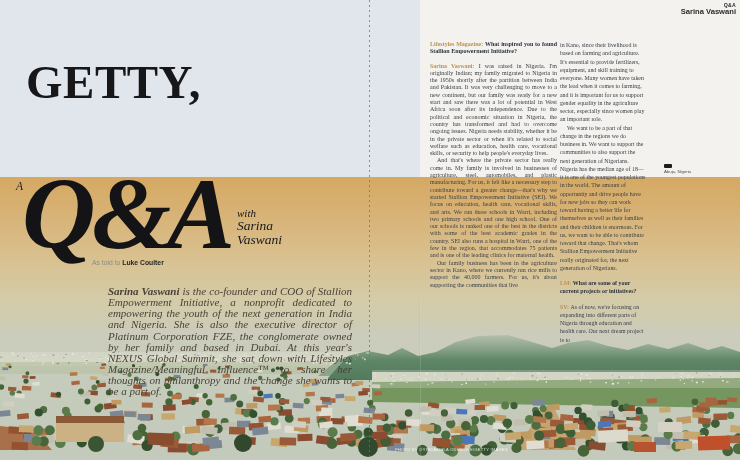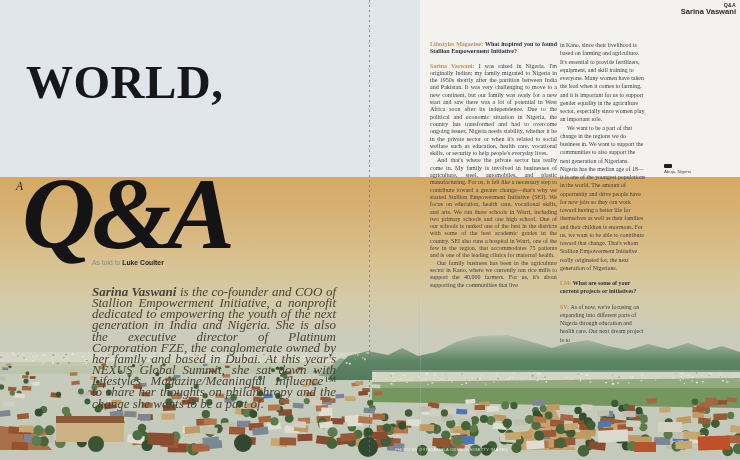--- a/index.html
+++ b/index.html
@@ -15,21 +15,21 @@
     background:repeating-linear-gradient(to bottom,rgba(110,114,112,.75) 0 2px,transparent 2px 5px)}
   
   .title{position:absolute;left:26px;top:63px;font-weight:bold;color:#17171a;font-size:47px;line-height:38px;letter-spacing:.5px}
   .qa-a{position:absolute;left:16px;top:180px;font-style:italic;font-size:11.5px;color:#1c1c1e}
   .qa-script{position:absolute;left:22px;top:154px;font-style:italic;font-weight:bold;font-size:102px;line-height:120px;letter-spacing:-4px;color:#141416}
   .withblock{position:absolute;left:237px;top:207px;font-style:italic;color:#17171a}
   .withblock .w{font-size:11px;line-height:12px;display:block}
   .withblock .n{font-size:13.5px;line-height:13.5px;display:block}
   .byline{position:absolute;left:92px;top:259px;font-family:"Liberation Sans",sans-serif;font-size:6.8px;color:#8b8b86}
   .byline b{color:#26262a}
-  .intro{position:absolute;left:92px;top:286px;width:244px;font-style:italic;font-size:13px;line-height:11.15px;color:#4a4237;text-align:justify}
+  .intro{position:absolute;left:108px;top:286px;width:244px;font-style:italic;font-size:11px;line-height:11.15px;color:#4a4237;text-align:justify}
   .intro .lead{font-weight:bold}
   
   .hdr{position:absolute;right:4px;top:2px;text-align:right;font-family:"Liberation Sans",sans-serif;color:#2c2c2e}
   .hdr .k{font-size:5.2px;line-height:6px;font-weight:bold;letter-spacing:.2px}
   .hdr .n{font-size:7.6px;line-height:8.5px;font-weight:bold}
   
   .col{position:absolute;color:#3d4049}
   .col1{left:430px;top:41px;width:127px;font-size:6px;line-height:7.3px;text-align:justify}
   .col2{left:560px;top:41px;width:86px;font-size:5.9px;line-height:8.25px}
   .para{margin:0}
@@ -784,24 +784,29 @@
         <rect x="634" y="112" width="22" height="10" fill="#b5542f"></rect>
         <rect x="698" y="106" width="32" height="14" fill="#c0502c" transform="rotate(-2 714 113)"></rect>
       </g>
     </svg>
   </div>
 
   <div class="gutter"></div>
   <div class="dotline"></div>
 
   <div class="title">
-    <div>WORLD,</div>
+    <div>GETTY,</div>
   </div>
   <div class="qa-a">A</div>
   <div class="qa-script">Q&amp;A</div>
+  <div class="withblock">
+    <span class="w">with</span>
+    <span class="n">Sarina</span>
+    <span class="n">Vaswani</span>
+  </div>
   <div class="byline">
     <span>As told to </span><b>Luke Coulter</b>
   </div>
   <div class="intro">
     <span class="lead">Sarina Vaswani</span><span> is the co-founder and COO of Stallion Empowerment Initiative, a nonprofit dedicated to empowering the youth of the next generation in India and Nigeria. She is also the executive director of Platinum Corporation FZE, the conglomerate owned by her family and based in Dubai. At this year's NEXUS Global Summit, she sat down with Lifestyles Magazine/Meaningful Influence™ to share her thoughts on philanthropy and the change she wants to be a part of.</span>
   </div>
 
   <div class="hdr">
     <div class="k">Q&amp;A</div>
     <div class="n">Sarina Vaswani</div>

